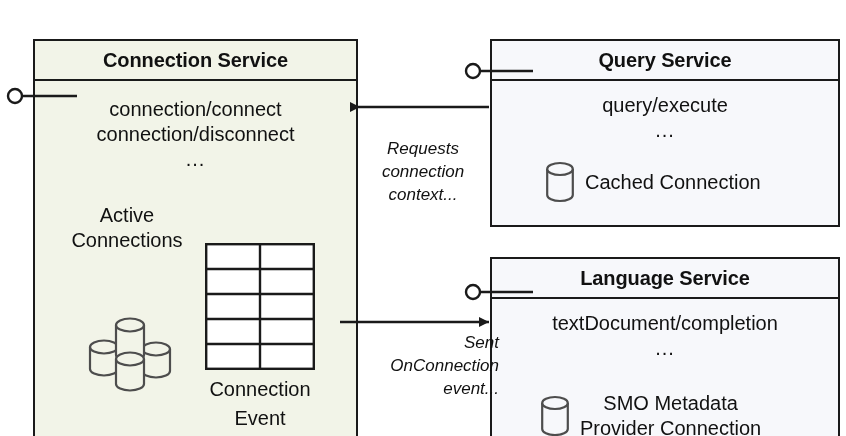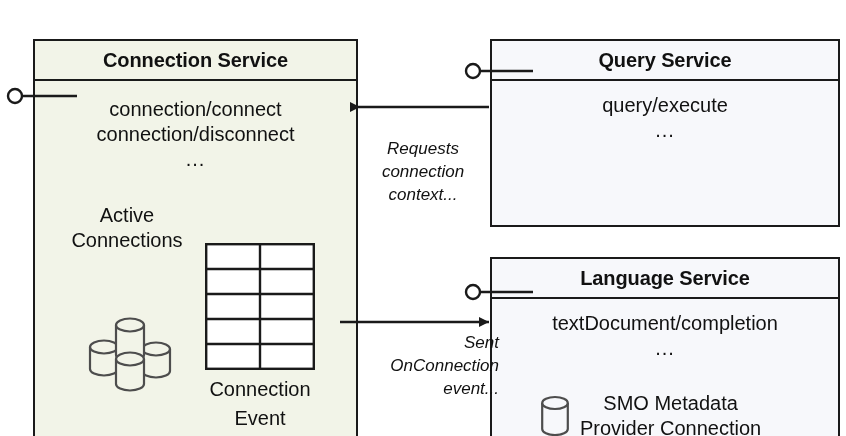--- a/index.html
+++ b/index.html
@@ -196,20 +196,29 @@
 
   <div class="component-box box-query">
     <div class="box-header">Query Service</div>
     <div class="box-body">
 
       <div class="op-list">
         <span class="op-line">query/execute</span>
         <span class="ellipsis">...</span>
       </div>
 
+      <div class="db-row">
+        <span class="cyl-small">
+          <svg viewBox="0 0 30 42" width="30" height="42" fill="none" stroke="#4d4d4d" stroke-width="2.2">
+            <path d="M2.2 8 v26 a12.8 6 0 0 0 25.6 0 v-26" fill="#f7f8fb"></path>
+            <ellipse cx="15" cy="8" rx="12.8" ry="6" fill="#f7f8fb"></ellipse>
+          </svg>
+        </span>
+        <span class="db-caption">Cached Connection</span>
+      </div>
 
     </div>
   </div>
 
   <div class="component-box box-language">
     <div class="box-header">Language Service</div>
     <div class="box-body">
 
       <div class="op-list">
         <span class="op-line">textDocument/completion</span>

